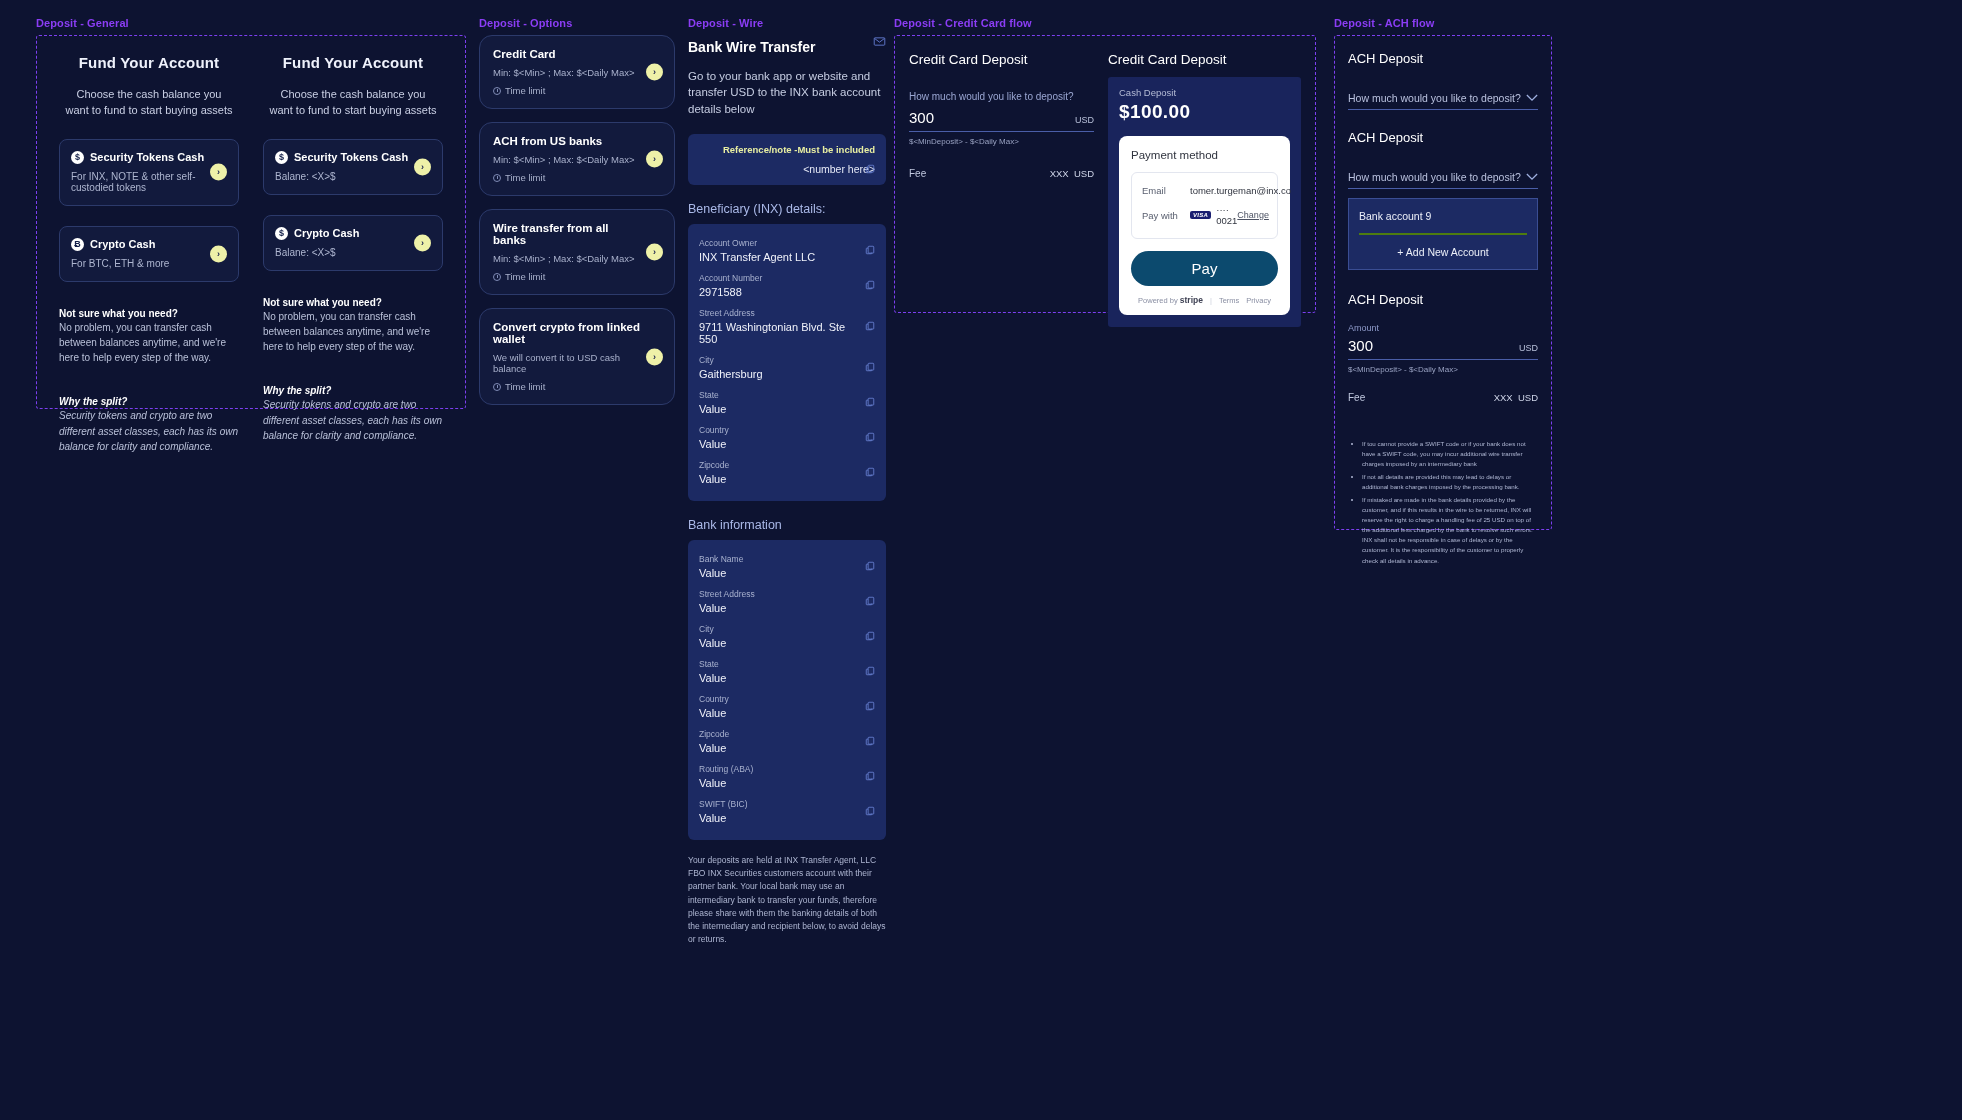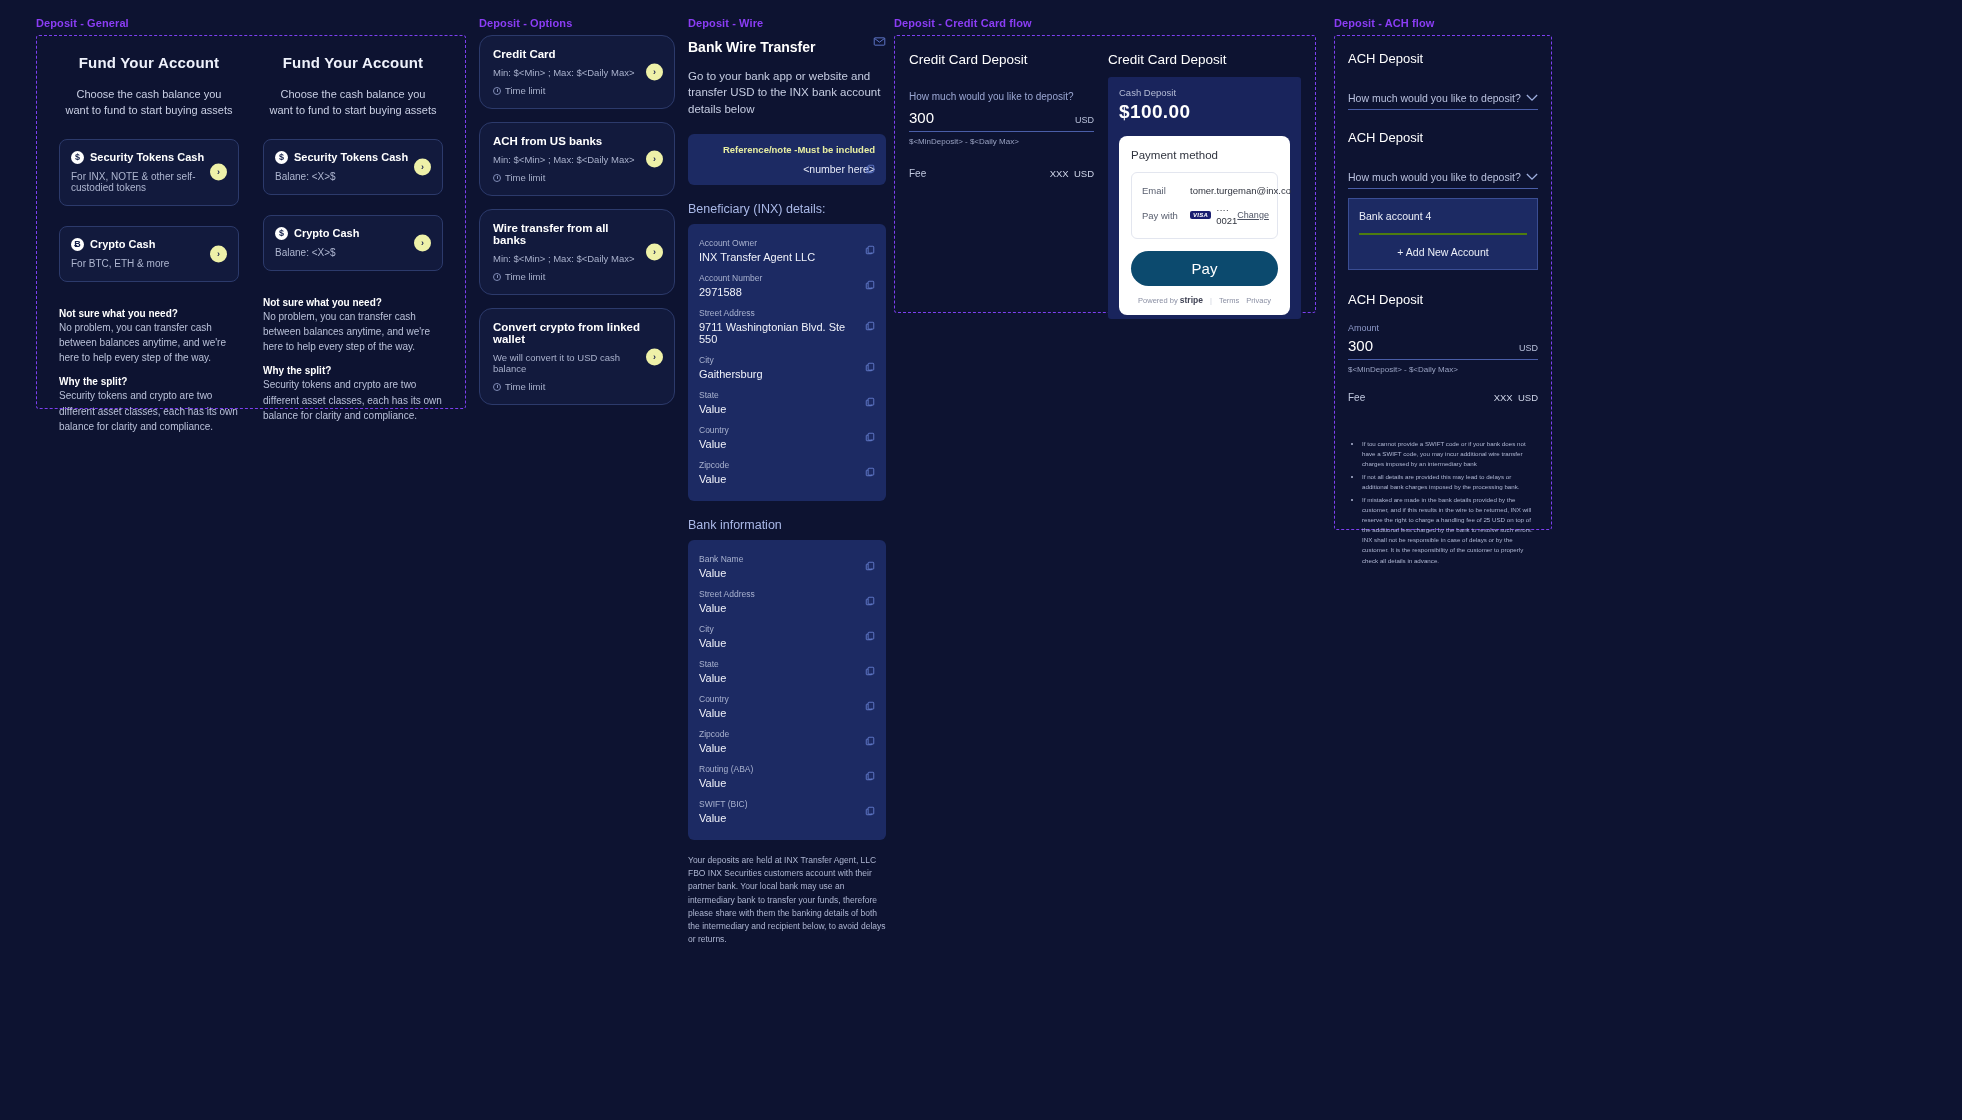--- a/index.html
+++ b/index.html
@@ -45,21 +45,21 @@
   }
   .chev-btn {
     position: absolute; right: 11px; top: 50%; transform: translateY(-50%);
     width: 17px; height: 17px; border-radius: 50%; background: #eef1a8;
     display: flex; align-items: center; justify-content: center;
     color: #1b2450; font-size: 9px; font-weight: bold; line-height: 1;
   }
   .faq { margin-top: 26px; }
   .faq h4 { font-size: 10px; color: #ffffff; font-weight: bold; }
   .faq p { font-size: 10px; color: #b9c0d8; line-height: 1.52; margin-top: 1px; }
-  .faq .blk + .blk { margin-top: 11px; }
+  .faq .blk + .blk { margin-top: 31px; font-style: italic; }
 
   
   #frame-options { left: 479px; top: 17px; width: 196px; }
   .opt-card {
     border: 1px solid #2c3a6b; border-radius: 13px; background: #121a3d;
     padding: 12px 34px 12px 13px; margin-bottom: 13px; position: relative;
   }
   .opt-title { font-size: 11.5px; font-weight: bold; color: #fff; }
   .opt-line { font-size: 9.5px; color: #a9b1cc; margin-top: 7px; }
   .opt-line.tl { display: flex; align-items: center; gap: 4px; }
@@ -97,21 +97,21 @@
     border-bottom: 1px solid #4a5ea8; padding-bottom: 5px; margin-top: 7px;
   }
   .amt-val { font-size: 15px; color: #fff; }
   .cur { font-size: 9px; color: #b9c1da; }
   .hint { font-size: 8px; color: #99a2c2; margin-top: 5px; }
   .fee-row { display: flex; justify-content: space-between; align-items: baseline; margin-top: 22px; }
   .fee-lb { font-size: 10px; color: #c2c9e0; }
   .fee-amt { font-size: 9.5px; color: #cfd5e8; }
 
   .cc-right { width: 193px; }
-  .stripe-shell { background: #19245c; border-radius: 3px; margin-top: 10px; padding: 10px 11px 4px; }
+  .stripe-shell { background: #19245c; border-radius: 3px; margin-top: 10px; padding: 10px 11px 12px; }
   .sd-lb { font-size: 9.5px; color: #b5bcd6; }
   .sd-amt { font-size: 19px; font-weight: bold; color: #fff; margin-top: 3px; letter-spacing: .4px; }
   .stripe-card {
     background: #fff; border-radius: 8px; margin-top: 13px; padding: 13px 12px 10px;
     color: #2b2f45;
   }
   .pm-title { font-size: 11.5px; color: #30343f; font-weight: 500; }
   .pm-box { border: 1px solid #e3e6ef; border-radius: 6px; margin-top: 11px; padding: 8px 10px; }
   .pm-row { display: flex; align-items: center; font-size: 9.5px; color: #3c4152; padding: 4px 0; }
   .pm-k { width: 48px; color: #5a6070; flex: none; }
@@ -534,21 +534,21 @@
       <div class="sel-row">
         <span class="sel-ph">How much would you like to deposit?</span>
         <span>
           <svg width="12" height="8" viewBox="0 0 14 9" fill="none" stroke="#9fb0e0" stroke-width="1.5">
               <path d="M1 1 L7 7 L13 1"></path>
             </svg>
         </span>
       </div>
 
       <div class="acct-box">
-        <div class="acct-item">Bank account 4</div>
+        <div class="acct-item">Bank account 9</div>
         <div class="acct-item">+ Add New Account</div>
       </div>
 
       <div class="ach-h" style="margin-top:22px">ACH Deposit</div>
       <div class="amt-lb" style="margin-top:16px">Amount</div>
       <div class="amt-row" style="margin-top:4px">
         <span class="amt-val">300</span>
         <span class="cur">USD</span>
       </div>
       <div class="hint">$&lt;MinDeposit&gt; - $&lt;Daily Max&gt;</div>

